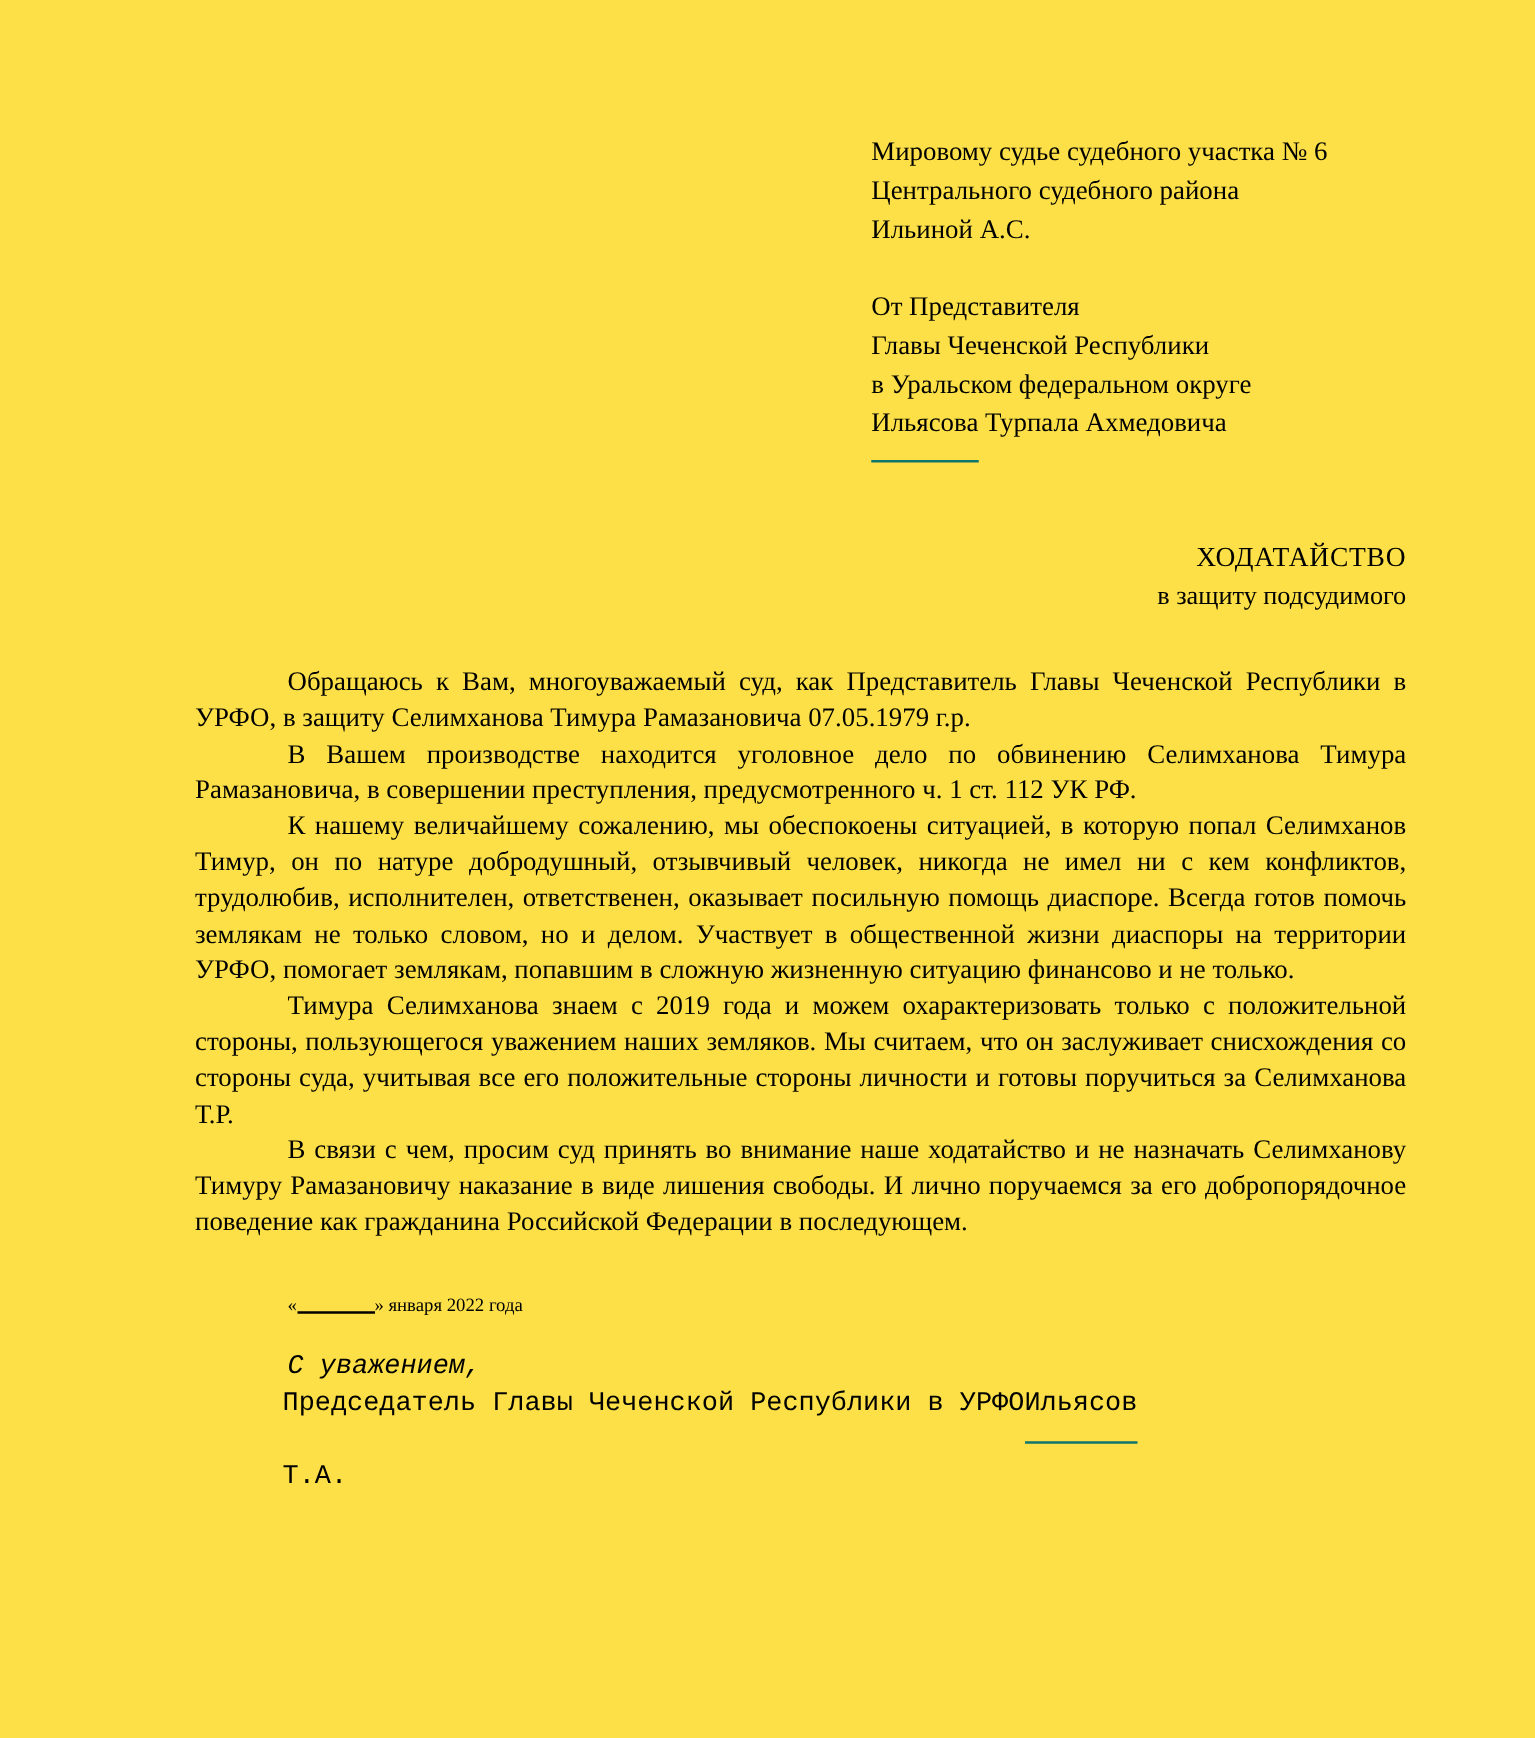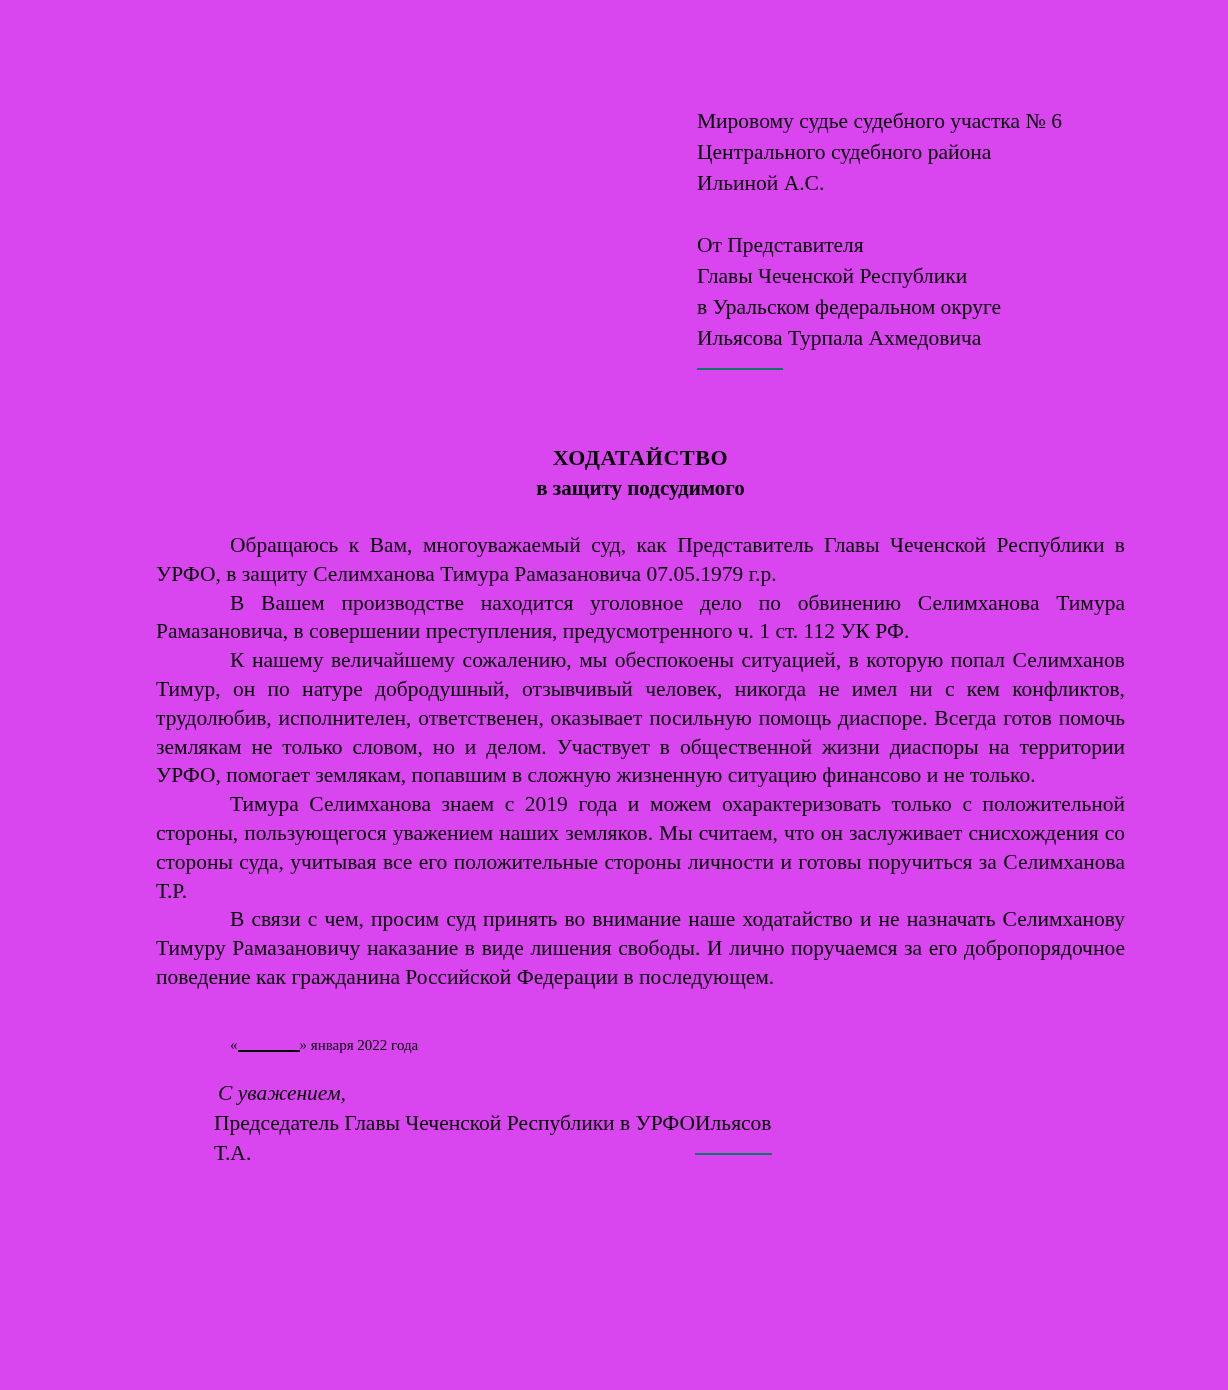--- a/index.html
+++ b/index.html
@@ -15,21 +15,21 @@
     font-family: "Liberation Serif", "DejaVu Serif", serif;
     color: #000000;
     -webkit-font-smoothing: antialiased;
   }
 
   .page {
     position: absolute;
     inset: 0;
     width: 1228px;
     height: 1390px;
-    background: #d946ef;
+    background: #fde047;
     overflow: hidden;
   }
 
   
   .addressee-block {
     position: absolute;
     left: 697px;
     top: 106px;
     width: 470px;
     font-size: 21.5px;
@@ -46,24 +46,24 @@
   
   .blue-underline {
     border-bottom: 2px solid #0f766e;
     padding-bottom: 18px;
   }
 
   
   .title-block {
     position: absolute;
     left: 156px;
-    top: 443px;
+    top: 431px;
     width: 969px;
-    text-align: center;
-    font-weight: bold;
+    text-align: right;
+    font-weight: normal;
   }
   .title-main {
     font-size: 22px;
     line-height: 30px;
     letter-spacing: 0.6px;
   }
   .title-sub {
     font-size: 21px;
     line-height: 30px;
   }
@@ -97,25 +97,26 @@
   .fill-blank {
     border-bottom: 2px solid #000000;
     display: inline-block;
     width: 62px;
     vertical-align: -2px;
   }
 
   
   .sig-block {
     position: absolute;
-    left: 156px;
+    left: 168px;
     top: 1078px;
     width: 969px;
     font-size: 21.5px;
     line-height: 30px;
+    font-family: Liberation Mono, monospace;
   }
   .sig-regards {
     font-style: italic;
     padding-left: 62px;
   }
   .sig-row {
     display: flex;
     justify-content: flex-start;
     align-items: flex-start;
     padding-left: 58px;
@@ -124,20 +125,21 @@
     flex: 0 1 auto;
     max-width: 700px;
   }
   .sig-name {
     flex: 0 0 auto;
     text-align: right;
     padding-right: 2px;
   }
   .sig-initials {
     padding-left: 58px;
+    margin-top: 28px;
   }
 </style>
 </head>
 <body>
 
 <div class="page">
 
   <div class="addressee-block">
     <div class="addressee-line">Мировому судье судебного участка № 6</div>
     <div class="addressee-line">Центрального судебного района</div>

